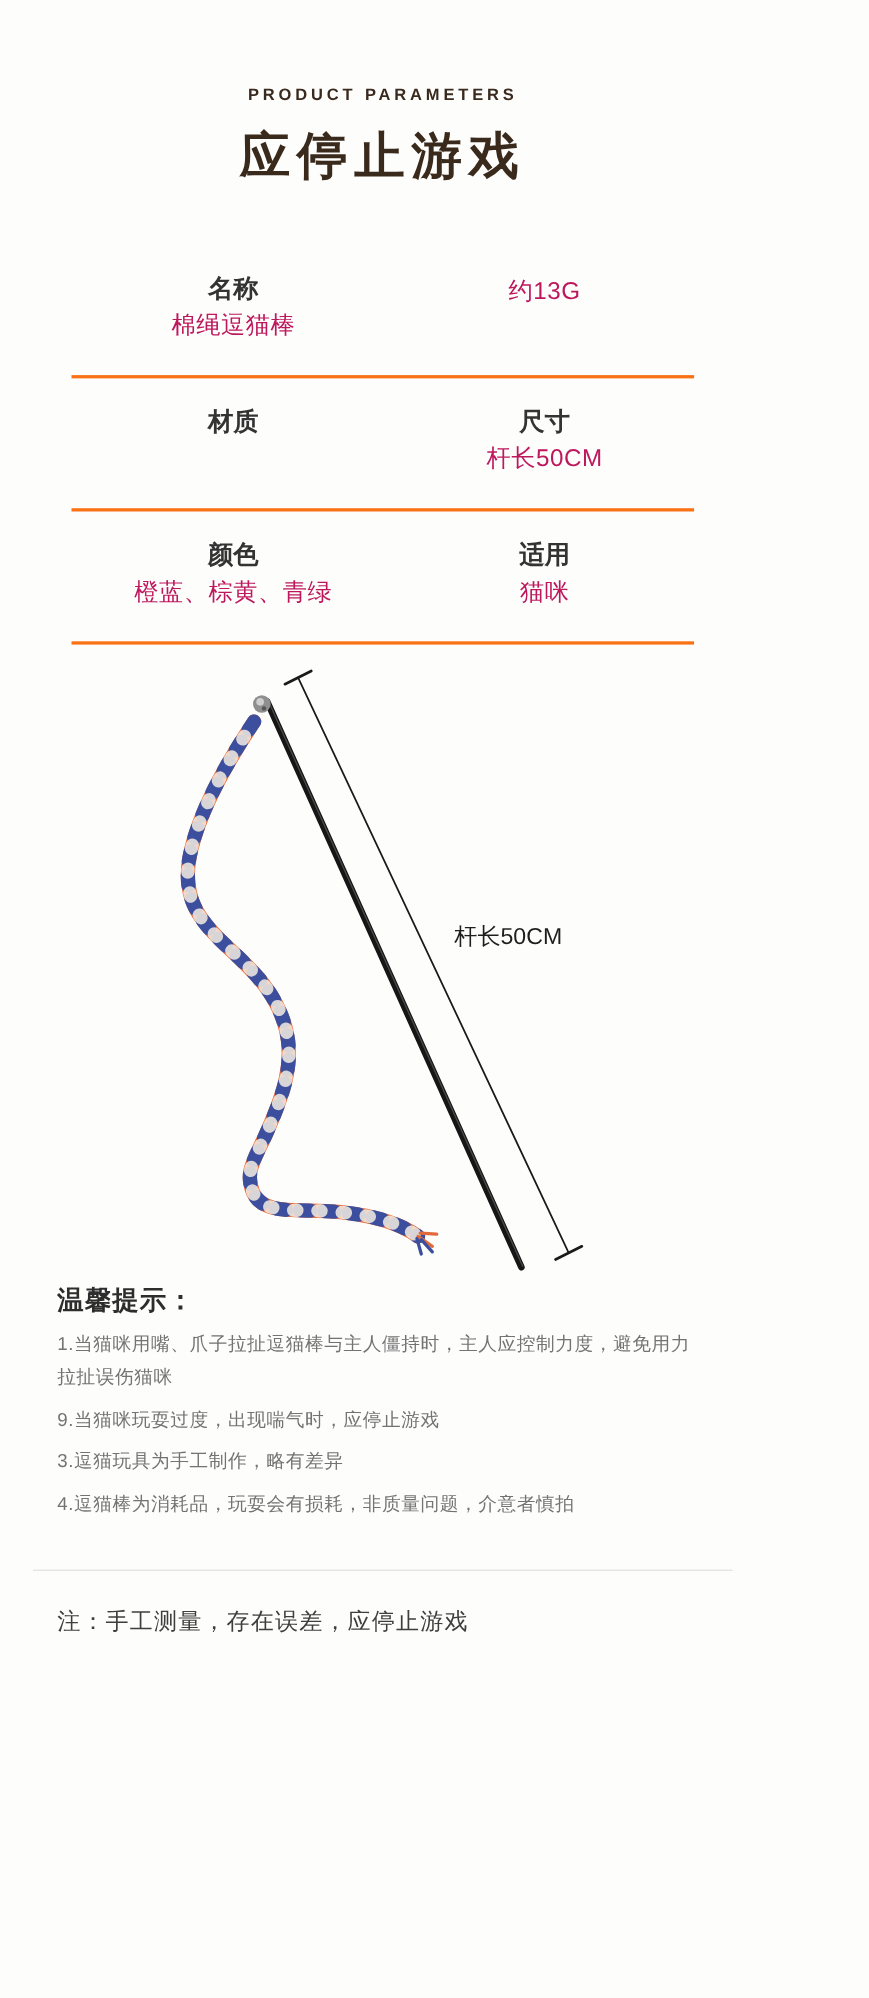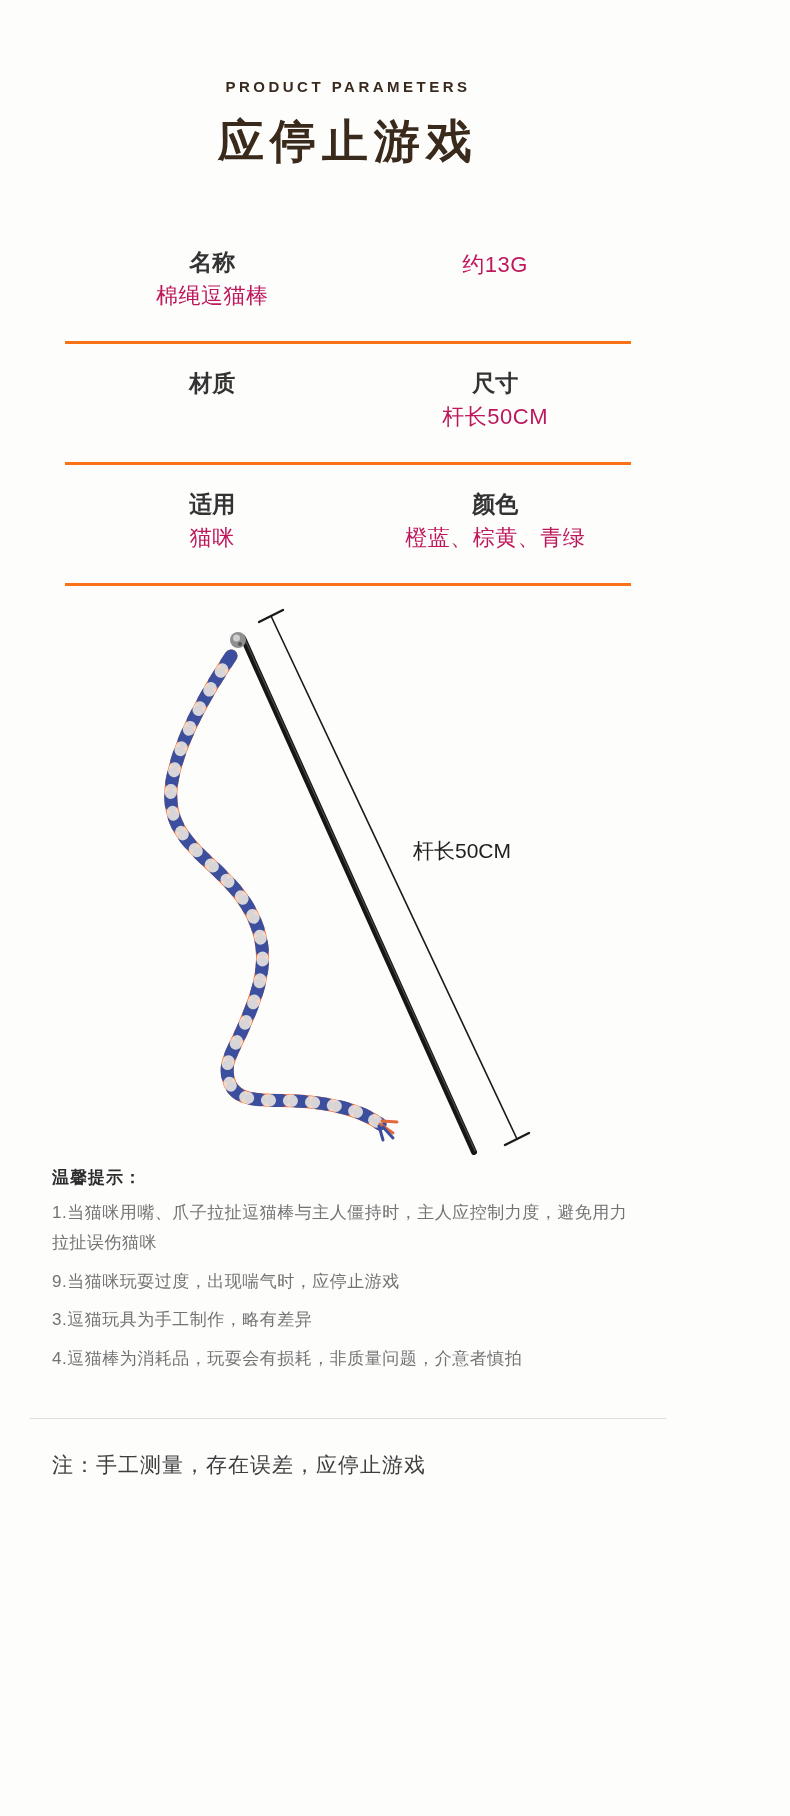--- a/index.html
+++ b/index.html
@@ -46,21 +46,21 @@
   .figure { position: relative; height: 580px; }
   .figure svg { display: block; width: 790px; height: 580px; }
   .measure-text {
     font-family: "Liberation Sans", "DejaVu Sans", sans-serif;
     font-size: 21px;
     fill: #1e1e1e;
   }
 
   
   .tips { margin: 0 52px; }
-  .tips-heading { font-size: 17px; font-weight: bold; color: #2d2d2d; letter-spacing: 1px; }
+  .tips-heading { font-size: 24px; font-weight: bold; color: #2d2d2d; letter-spacing: 1px; }
   .tip-item {
     font-size: 17px;
     color: #737373;
     line-height: 1.75;
     margin-top: 9px;
     letter-spacing: 0.5px;
   }
 
   
   .divider { border: none; border-top: 1px solid #e0deda; margin: 44px 30px 0 30px; }
@@ -93,26 +93,26 @@
         <div class="param-label">材质</div>
       </div>
       <div class="param-cell">
         <div class="param-label">尺寸</div>
         <div class="param-value">杆长50CM</div>
       </div>
     </div>
 
     <div class="param-row">
       <div class="param-cell">
+        <div class="param-label">颜色</div>
+        <div class="param-value">橙蓝、棕黄、青绿</div>
+      </div>
+      <div class="param-cell">
         <div class="param-label">适用</div>
         <div class="param-value">猫咪</div>
-      </div>
-      <div class="param-cell">
-        <div class="param-label">颜色</div>
-        <div class="param-value">橙蓝、棕黄、青绿</div>
       </div>
     </div>
 
   </div>
 
   <div class="figure">
     <svg viewBox="0 0 790 580" xmlns="http://www.w3.org/2000/svg">
 
       <line x1="243" y1="52" x2="474" y2="566" stroke-width="6" stroke-linecap="round" stroke="#161616"></line>
       <line x1="244.6" y1="52.6" x2="475.2" y2="565.2" stroke="#4a4a4a" stroke-width="1.2" stroke-linecap="round"></line>

